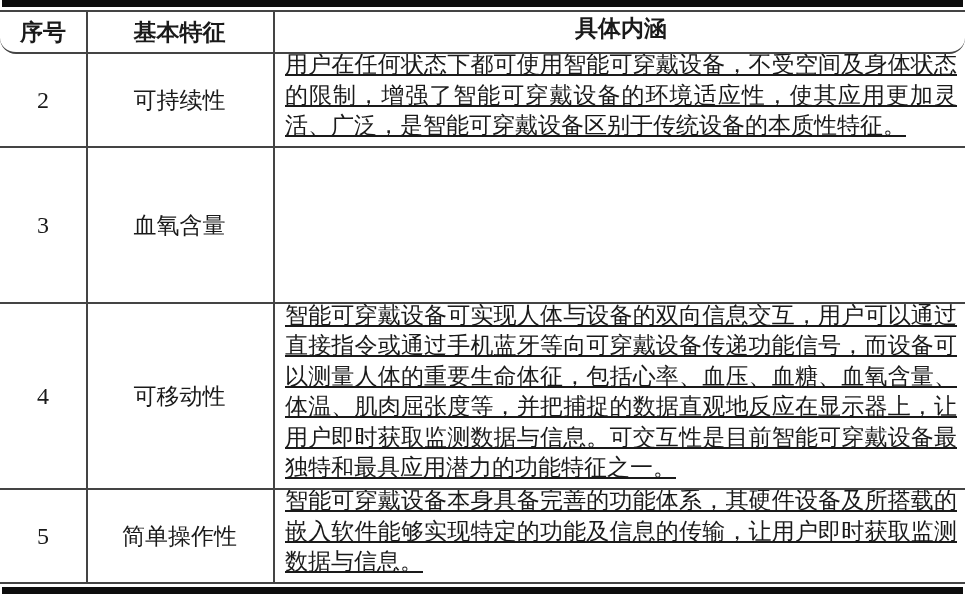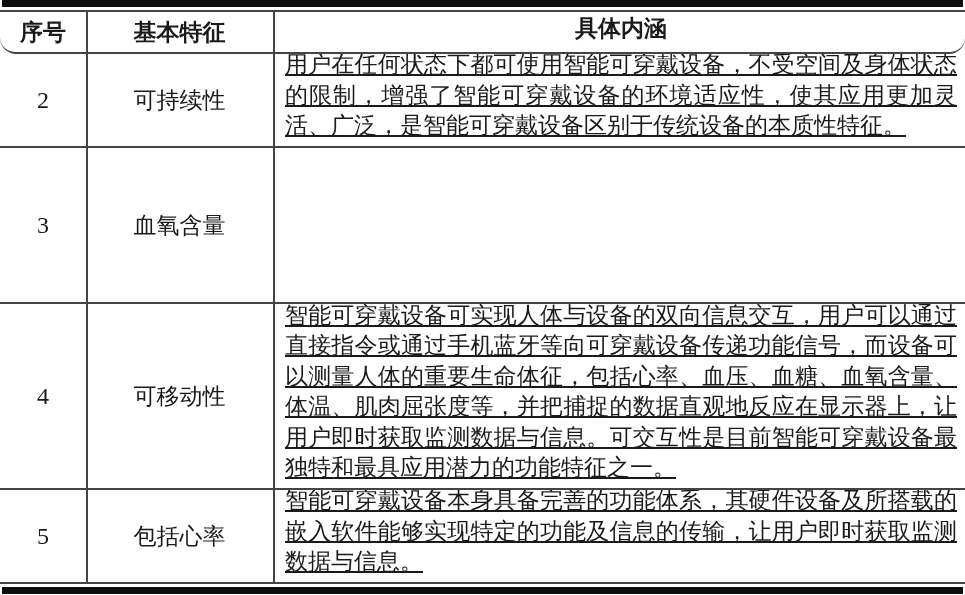--- a/index.html
+++ b/index.html
@@ -134,21 +134,21 @@
     <div class="row r-4">
       <div class="c1">4</div>
       <div class="c2">可移动性</div>
       <div class="c3">
         <span class="detail-text">智能可穿戴设备可实现人体与设备的双向信息交互，用户可以通过直接指令或通过手机蓝牙等向可穿戴设备传递功能信号，而设备可以测量人体的重要生命体征，包括心率、血压、血糖、血氧含量、体温、肌肉屈张度等，并把捕捉的数据直观地反应在显示器上，让用户即时获取监测数据与信息。可交互性是目前智能可穿戴设备最独特和最具应用潜力的功能特征之一。</span>
       </div>
     </div>
 
     <div class="row r-5">
       <div class="c1">5</div>
-      <div class="c2">包括心率</div>
+      <div class="c2">简单操作性</div>
       <div class="c3">
         <span class="detail-text">智能可穿戴设备本身具备完善的功能体系，其硬件设备及所搭载的嵌入软件能够实现特定的功能及信息的传输，让用户即时获取监测数据与信息。</span>
       </div>
     </div>
   </div>
 
   <div class="bar-thick-bottom"></div>
 
 </div>
 

